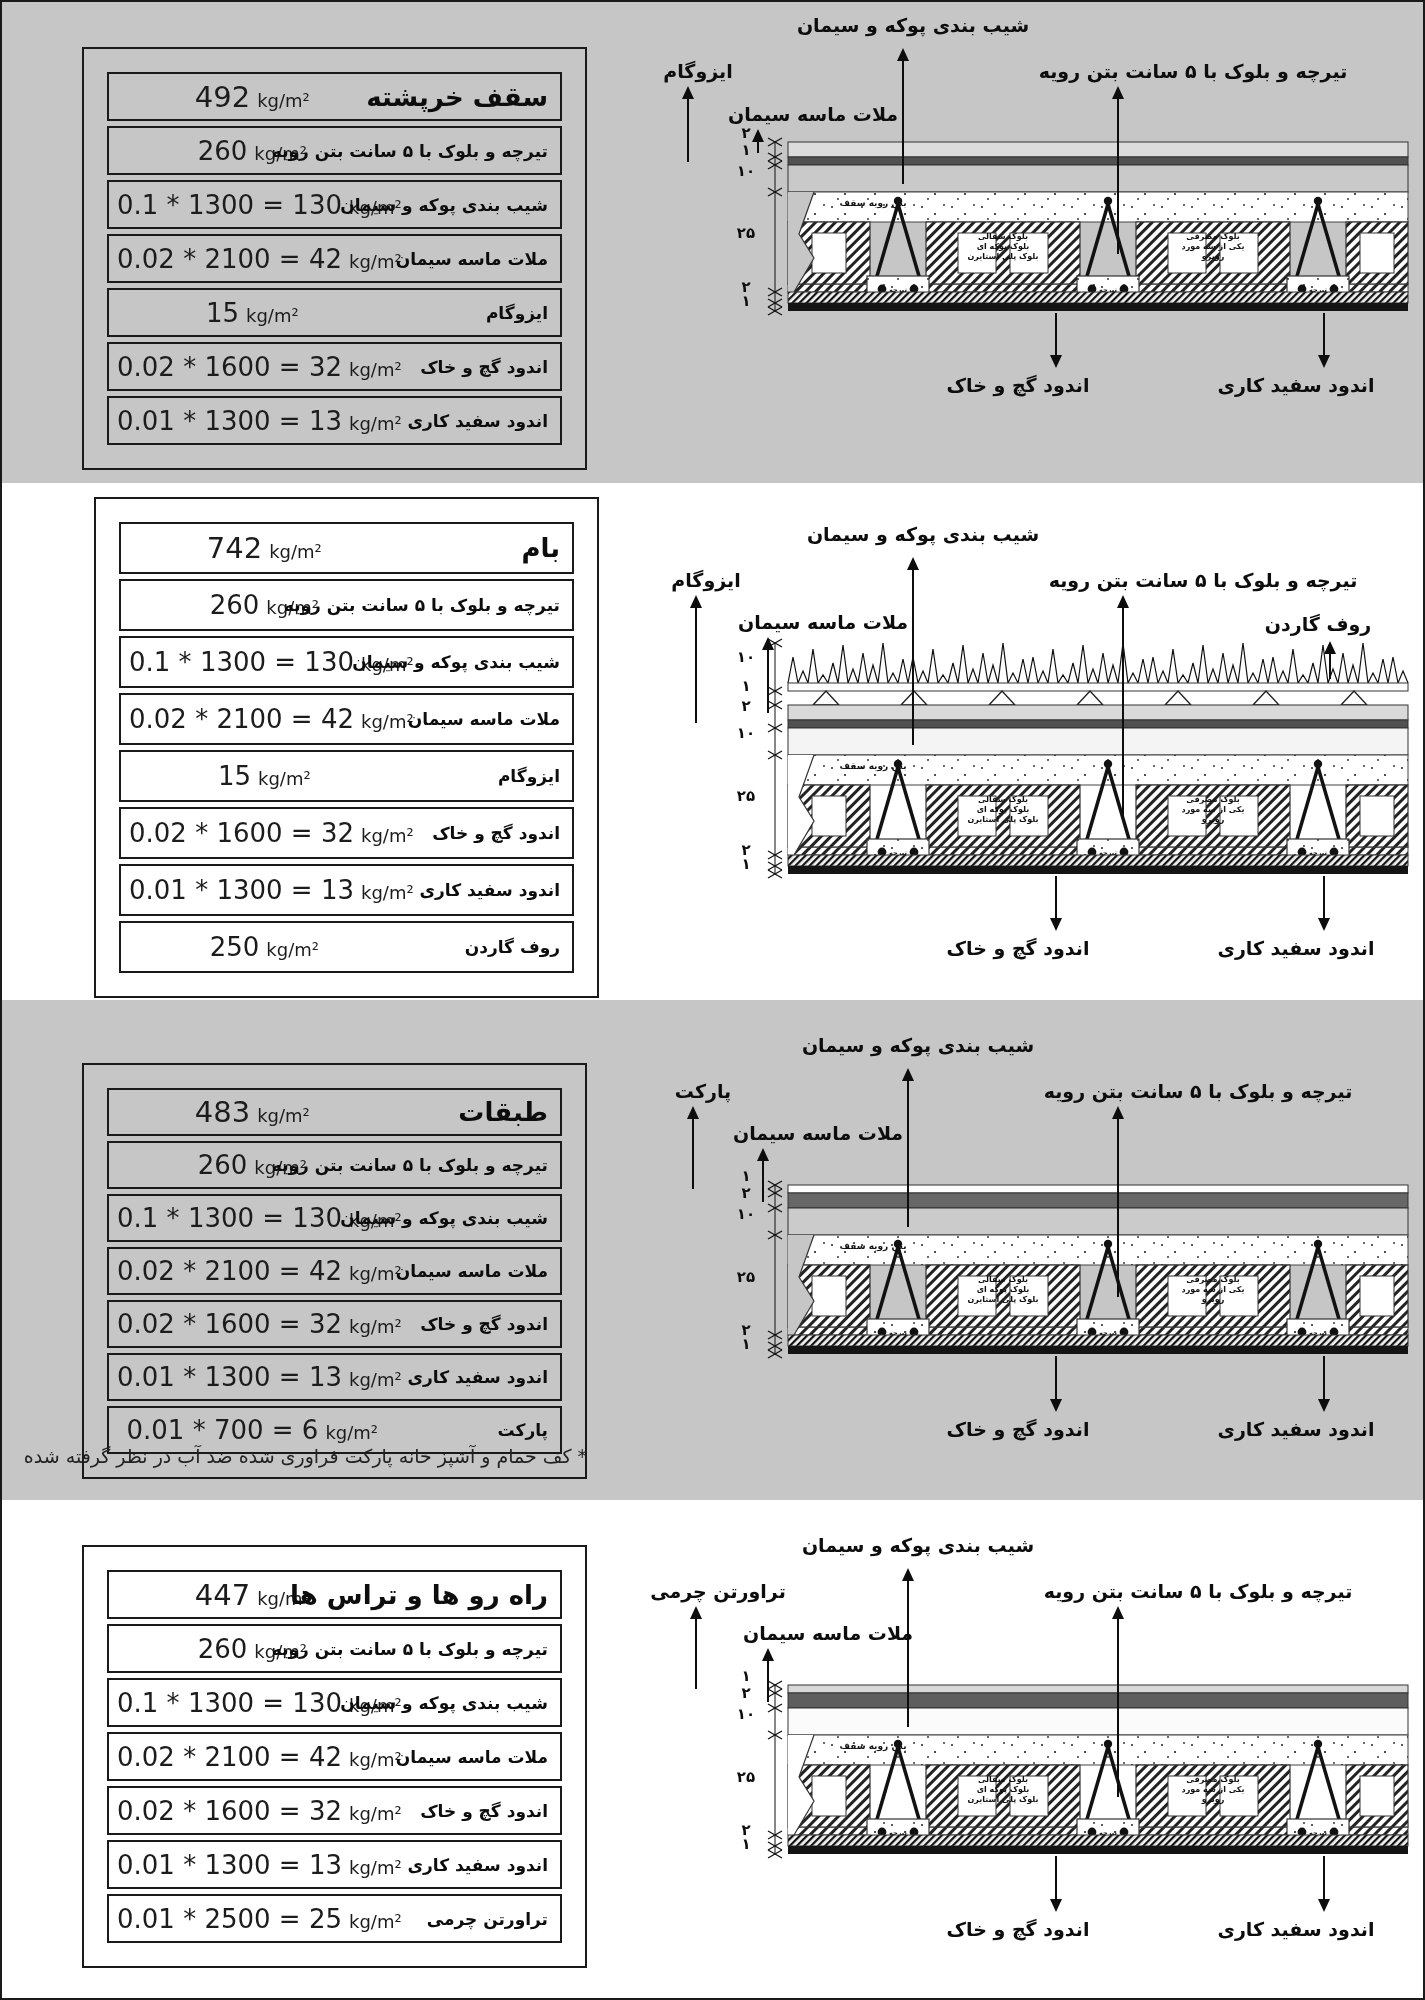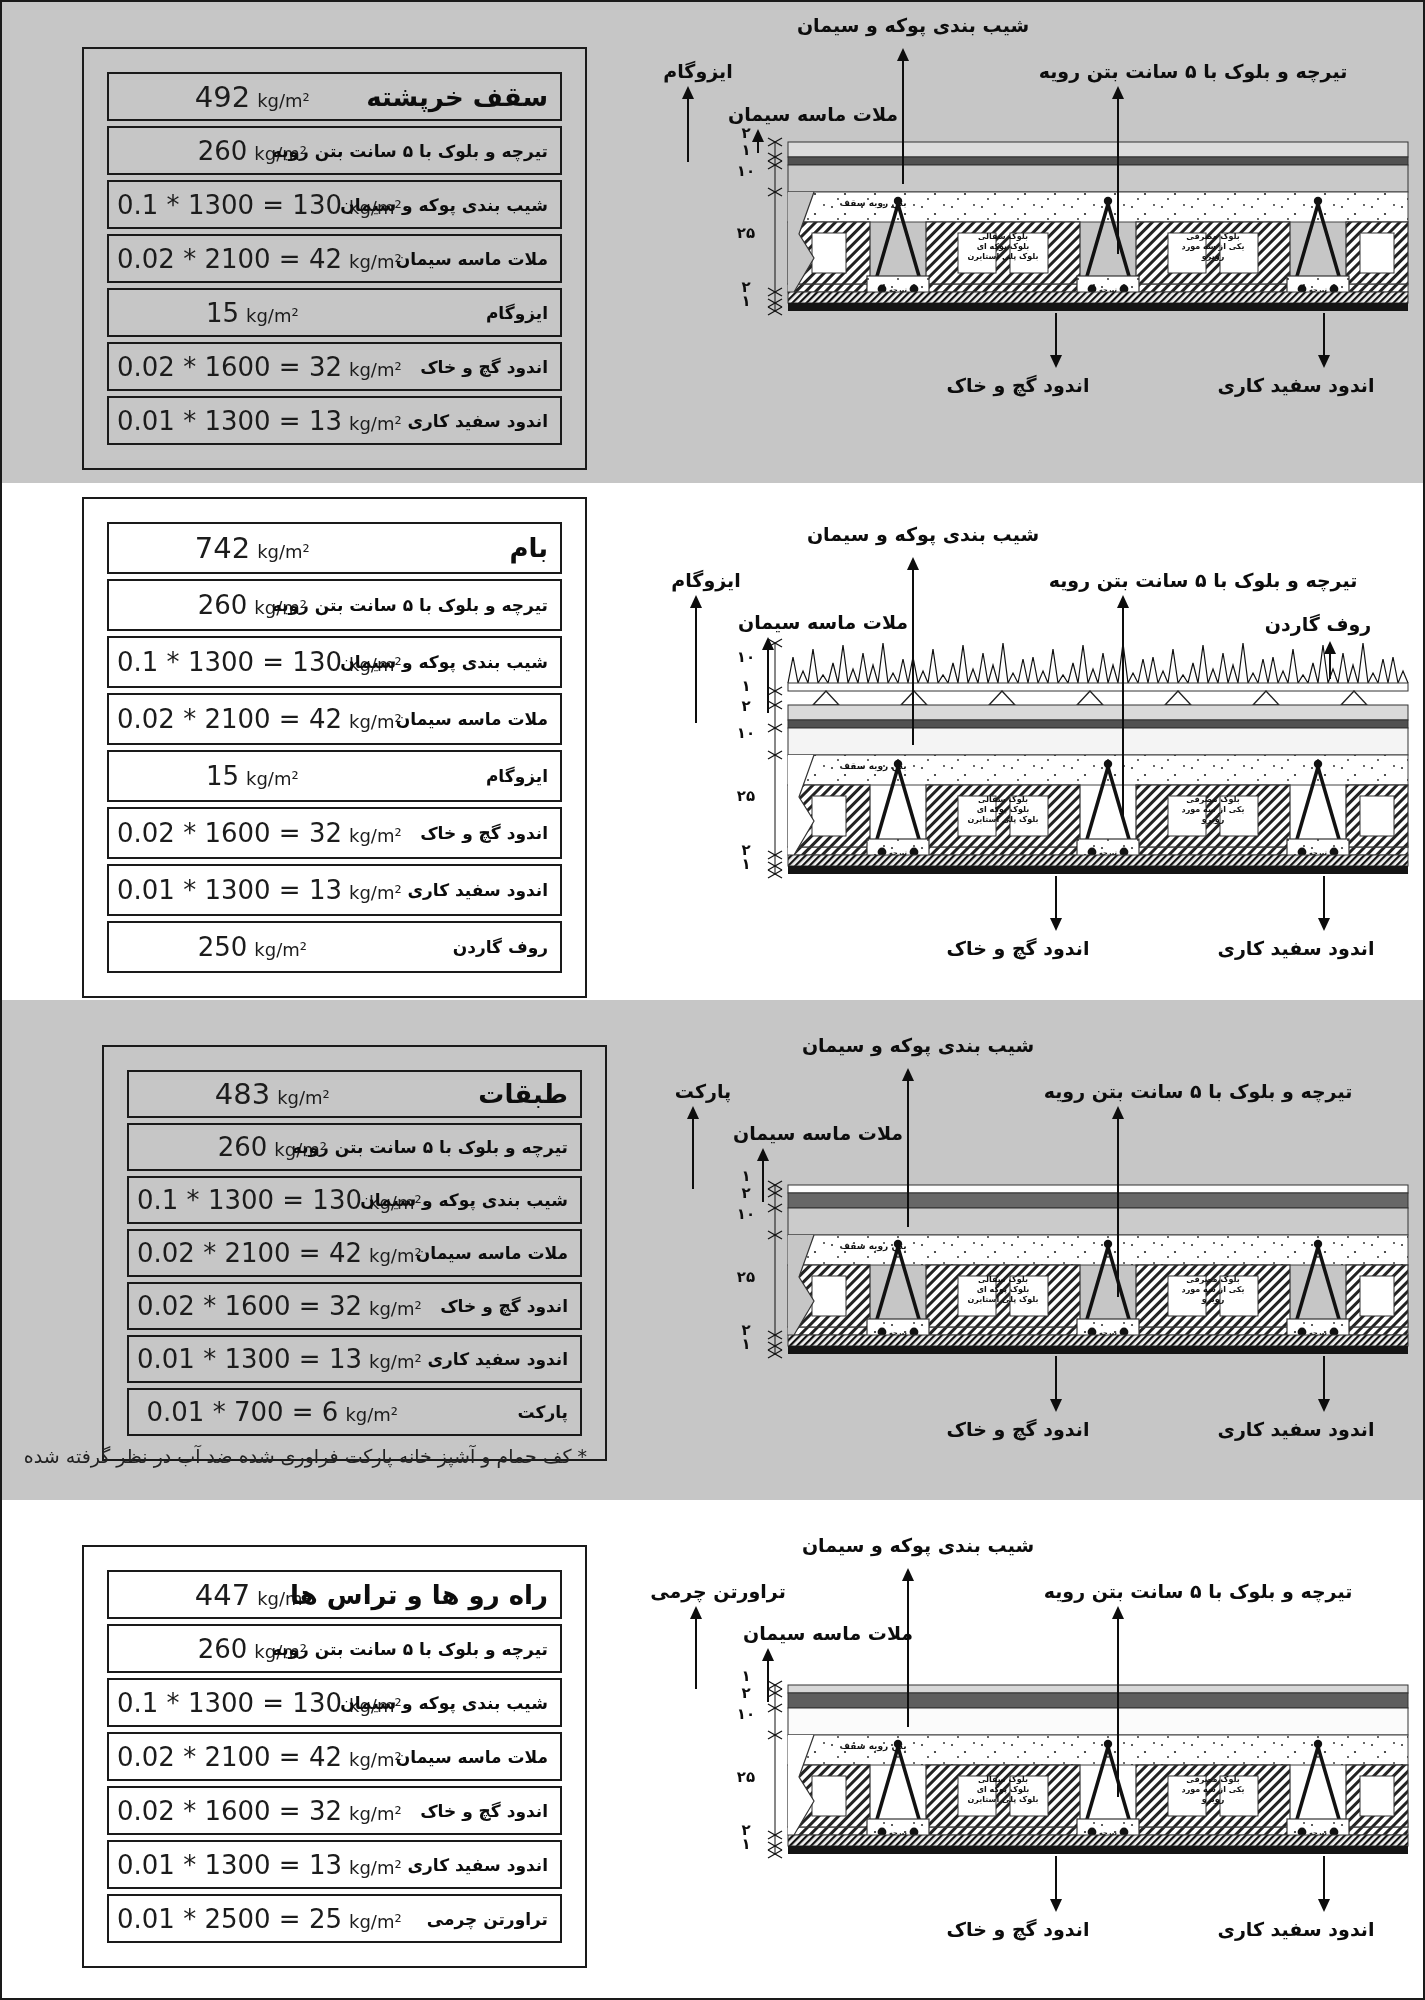--- a/index.html
+++ b/index.html
@@ -7,22 +7,22 @@
         overflow:hidden;font-family:"DejaVu Sans","Liberation Sans",sans-serif;background:#fff;}
   .sec{position:relative;width:100%;}
   #s1{height:481px;background:#c6c6c6;}
   #s2{height:517px;background:#ffffff;}
   #s3{height:500px;background:#c6c6c6;}
   #s4{height:498px;background:#ffffff;}
 
   
   .ltable{position:absolute;left:80px;width:505px;border:2px solid #1a1a1a;padding:23px;box-sizing:border-box;}
   #t1{top:45px;--rh:49px;}
-  #t2{top:14px;--rh:52px;}
-  #t3{top:45px;margin-left:20px;--rh:48px;}
+  #t2{top:14px;margin-left:12px;--rh:52px;}
+  #t3{top:63px;--rh:48px;}
   #t4{top:45px;--rh:49px;}
   .trow{position:relative;border:2px solid #1a1a1a;height:var(--rh);margin-bottom:5px;box-sizing:border-box;}
   .trow:last-child{margin-bottom:0;}
   .formula{position:absolute;left:8px;width:60%;top:50%;transform:translateY(-50%);text-align:center;
            font-size:26px;color:#1c1c1c;white-space:nowrap;}
   .unit{font-size:18px;margin-left:7px;}
   .rlabel{position:absolute;right:12px;top:50%;transform:translateY(-50%);font-weight:bold;font-size:17px;
           direction:rtl;color:#0d0d0d;white-space:nowrap;text-align:right;}
   .trow.title .formula{font-size:29px;}
   .trow.title .rlabel{font-size:26px;}

